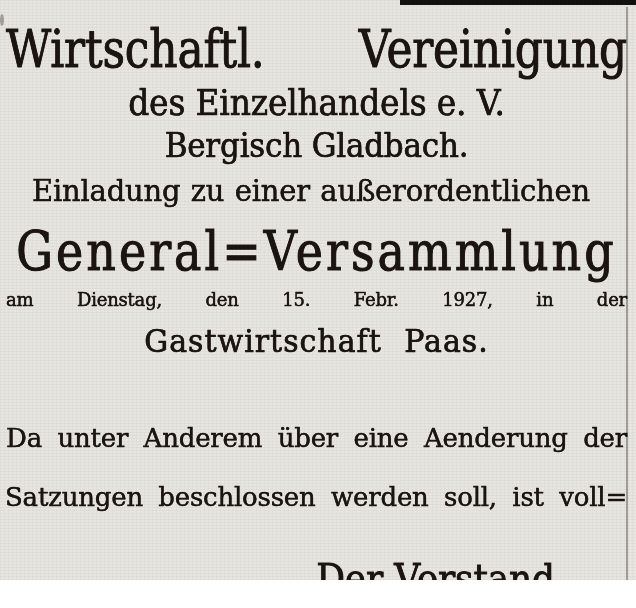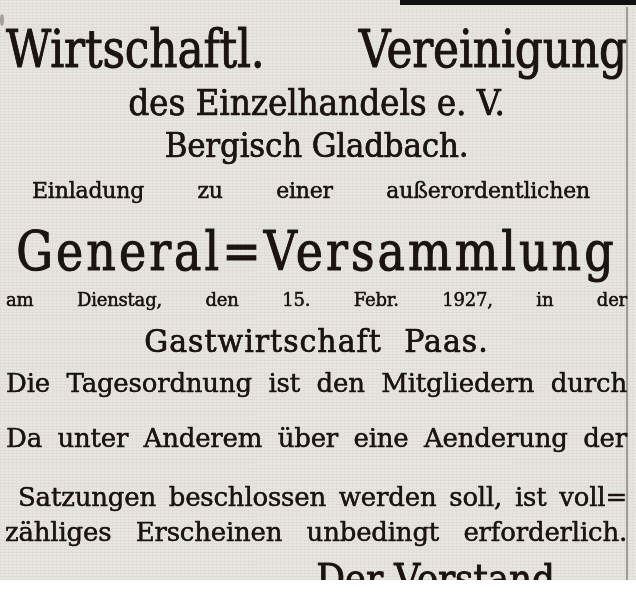--- a/index.html
+++ b/index.html
@@ -37,32 +37,32 @@
   .right  { text-align:right; }
 
   .headline {
     top:6px;
     font-size:44px; line-height:74px;
     transform:scaleY(1.18); transform-origin:top center;
     -webkit-text-stroke: 0.8px rgba(27,20,16,.95);
   }
   .subline1 { top:82px;  font-size:33px; line-height:40px; transform:scaleY(1.08); transform-origin:top center; -webkit-text-stroke:0.6px rgba(27,20,16,.95); }
   .subline2 { top:124px; font-size:31px; line-height:40px; transform:scaleY(1.08); transform-origin:top center; -webkit-text-stroke:0.6px rgba(27,20,16,.95); }
-  .invite   { top:172px; left:32px; right:46px; font-size:22px; line-height:38px; }
+  .invite   { top:172px; left:32px; right:46px; font-size:29px; line-height:38px; }
   .event    { top:216px; font-size:46px; line-height:60px; letter-spacing:3px;
               transform:scaleY(1.18); transform-origin:top center;
               -webkit-text-stroke: 0.9px rgba(27,20,16,.95); }
   .dateline { top:282px; font-size:18px; line-height:36px; }
   .venue    { top:320px; font-size:30px; line-height:40px; letter-spacing:1px; word-spacing:12px;
               transform:scaleY(1.08); transform-origin:top center; -webkit-text-stroke:0.6px rgba(27,20,16,.95); }
   .body-l   { font-size:26px; line-height:34px; }
   .p1l1 { top:366px; }
   .p1l2 { top:401px; left:5px; word-spacing:12px; }
   .p2l1 { top:421px; }
-  .p2l2 { top:480px; left:5px;margin-left:13px; }
+  .p2l2 { top:480px; left:5px; }
   .p2l3 { top:515px; left:5px; }
   .signature { top:552px; right:70px; font-size:36px; line-height:48px;
                transform:scaleY(1.1); transform-origin:top right;
                -webkit-text-stroke:0.8px rgba(27,20,16,.95); }
 
   .top-bar {
     position:absolute; top:0; left:400px; right:0; height:5px;
     background: var(--rule, #111);
   }
   .col-rule {
@@ -91,24 +91,22 @@
   <div class="line center subline2">Bergisch Gladbach.</div>
 
   <div class="line just invite">Einladung zu einer außerordentlichen</div>
 
   <div class="line center event">General=Versammlung</div>
 
   <div class="line just dateline">am Dienstag, den 15. Febr. 1927, in der</div>
 
   <div class="line center venue">Gastwirtschaft Paas.</div>
 
-  <div class="line just body-l p1l1">Die Tagesordnung ist den Mitgliedern durch</div>
 
 
   <div class="line just body-l p2l1">Da unter Anderem über eine Aenderung der</div>
 
   <div class="line just body-l p2l2">Satzungen beschlossen werden soll, ist voll=</div>
 
-  <div class="line just body-l p2l3">zähliges Erscheinen unbedingt erforderlich.</div>
 
   <div class="line right signature">Der Vorstand.</div>
 
 </div>
 
 </body></html>

